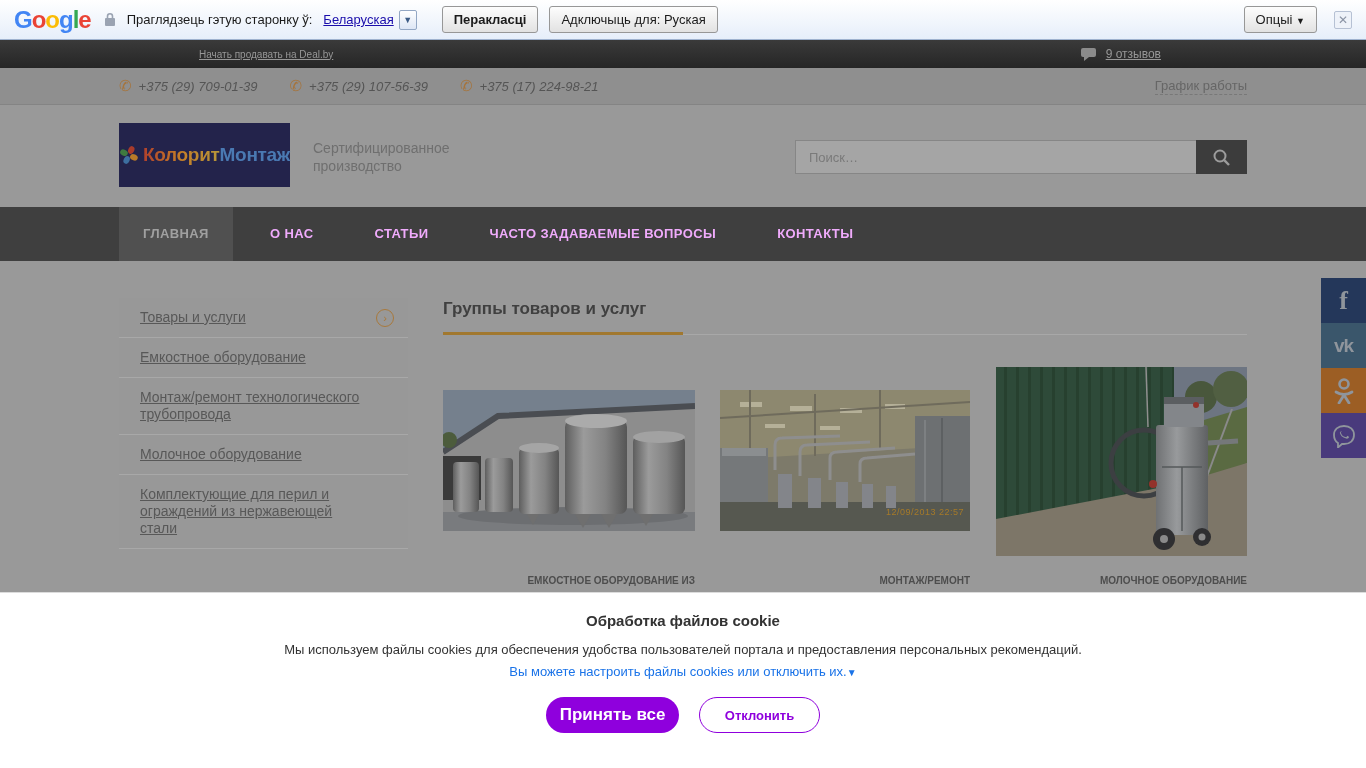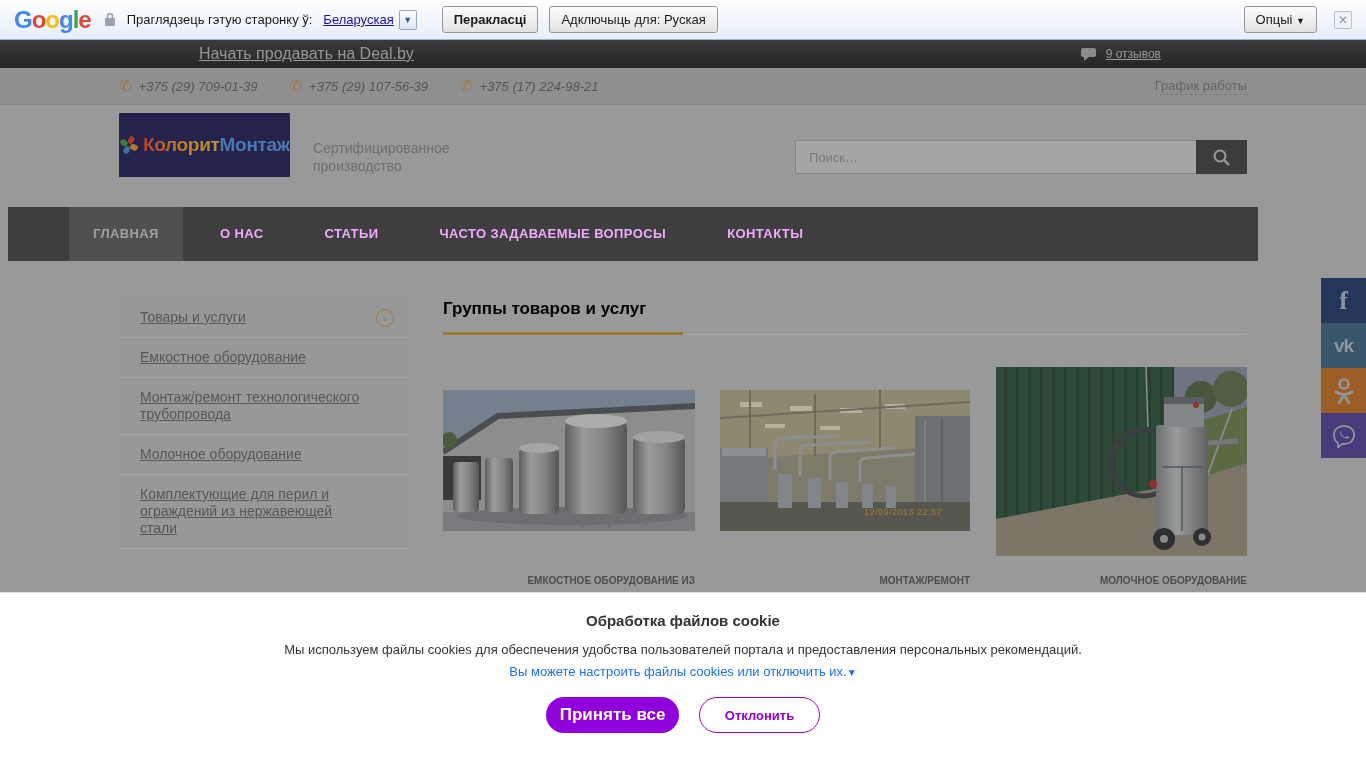--- a/index.html
+++ b/index.html
@@ -41,79 +41,79 @@
   .gspacer { flex:1; }
   .gclose {
     width:18px; height:18px; border:1px solid #b6c1d4; border-radius:2px; background:#eef2f9;
     color:#8b94a5; font-size:12px; line-height:16px; text-align:center; cursor:pointer; margin-left:6px;
   }
 
   
   .dealbar { position:absolute; top:40px; left:0; width:1366px; height:28px;
     background:linear-gradient(#3a3a3a,#262626); }
   .dealbar .inner { width:1128px; margin:0 auto; height:100%; display:flex; align-items:center; position:relative; }
-  .sell-link { margin-left:80px; color:#979797; font-size:16px; text-decoration:underline; cursor:pointer; }
+  .sell-link { margin-left:80px; color:#979797; font-size:10px; text-decoration:underline; cursor:pointer; }
   .reviews { position:absolute; right:86px; display:flex; align-items:center; gap:10px; cursor:pointer;justify-content:flex-end; }
   .reviews span { color:#979797; font-size:12px; text-decoration:underline; }
 
   
   .contactbar { position:absolute; top:68px; left:0; width:1366px; height:37px;
     background:#8f8f8f; border-bottom:1px solid #848484; }
   .contactbar .inner { width:1128px; margin:0 auto; height:100%; display:flex; align-items:center; gap:32px; position:relative; }
   .phone { display:flex; align-items:center; gap:7px; font-style:italic; font-size:13px; color:#555; cursor:pointer; }
   .phone-ic { color:#a6743c; font-size:15px; font-style:normal; }
   .schedule { position:absolute; right:0; font-size:13px; color:#666;
     border-bottom:1px dashed #787878; padding-bottom:1px; cursor:pointer; }
 
   
   .header { position:absolute; top:105px; left:0; width:1366px; height:102px; background:#999; }
   .header .inner { width:1128px; margin:0 auto; height:100%; position:relative; }
-  .logo { position:absolute; left:0; top:8px; width:171px; height:64px; background:#23234b;
+  .logo { position:absolute; left:0; top:18px; width:171px; height:64px; background:#23234b;
     display:flex; align-items:center; justify-content:center; gap:4px; cursor:pointer; }
   .logo-text { font-size:19px; font-weight:bold; letter-spacing:-0.3px; }
   .lp1 { background:linear-gradient(90deg,#b0402c,#c47f28,#b6953a);
     -webkit-background-clip:text; background-clip:text; color:transparent; }
   .lp2 { color:#4a79b2; }
   .tagline { position:absolute; left:194px; top:34px; font-size:14px; color:#6f6f6f; line-height:18px; }
   .search { position:absolute; right:0; top:35px; width:452px; height:34px; display:flex; }
   .search input { flex:1; background:#a5a5a5; border:1px solid #868686; border-right:none;
     padding:8px 13px; font-size:13px; color:#4f4f4f; outline:none; font-family:"Liberation Sans",sans-serif; }
   .search input::placeholder { color:#7a7a7a; opacity:1; }
   .search-btn { width:51px; height:34px; background:#3c3c3c; border:none; cursor:pointer;
     display:flex; align-items:center; justify-content:center; }
 
   
-  .nav { position:absolute; top:207px; left:8px; width:1250px; height:54px; background:#3f3f3f; }
+  .nav { position:absolute; top:207px; left:0; width:1366px; height:54px; background:#3f3f3f; }
   .nav .inner { width:1128px; margin:0 auto; height:100%; display:flex; }
   .nav-item { padding:0 24px; margin-right:13px; line-height:54px; font-size:13px; font-weight:bold;
     letter-spacing:0.4px; color:#f0abfc; cursor:pointer; white-space:nowrap; }
   .nav-item.active { background:#505050; color:#a0a0a0; }
 
   
   .sidebar { position:absolute; left:119px; top:298px; width:289px; }
   .sb-head { height:37px; background:#3b3b3b; color:#8f8f8f; font-weight:bold; font-size:14px;
     letter-spacing:1px; line-height:37px; padding-left:21px; }
   .sb-item { position:relative; background:#989898; border-bottom:1px solid #a8a8a8;
     padding:11px 46px 11px 21px; font-size:14px; color:#585858; line-height:17px; cursor:pointer;text-decoration:underline; }
   .sb-arrow { position:absolute; right:14px; top:50%; transform:translateY(-50%);
     width:18px; height:18px; border:1px solid #a8793c; border-radius:50%;
     color:#a8793c; text-align:center; line-height:16px; font-size:11px; }
 
   
   .main { position:absolute; left:443px; top:261px; width:804px; height:331px; }
-  .page-title { margin:38px 0 0 0; font-size:17px; font-weight:bold; color:#000000; }
+  .page-title { margin:38px 0 0 0; font-size:17px; font-weight:bold; color:#404040; }
   .rule { position:relative; margin-top:13px; height:3px; }
   .rule .line { position:absolute; left:0; right:0; top:2px; height:1px; background:#a8a8a8; }
   .rule .seg { position:absolute; left:0; top:0; width:240px; height:3px; background:#a1782f; }
   .card { position:absolute; cursor:pointer; }
   .card svg { display:block; width:100%; height:100%; }
   .card1 { left:0;   top:129px; width:252px; height:141px; }
   .card2 { left:277px; top:129px; width:250px; height:141px; }
   .card3 { left:553px; top:106px; width:251px; height:189px; }
-  .stamp { position:absolute; right:28px; bottom:14px; font-size:9px; color:#a67a28; letter-spacing:0.5px; }
+  .stamp { position:absolute; right:6px; bottom:14px; font-size:9px; color:#a67a28; letter-spacing:0.5px; }
   .caption { position:absolute; top:313px; font-size:10px; font-weight:bold; color:#4d4d4d;
     text-align:right; line-height:14px; cursor:pointer; }
   .cap1 { left:0; width:252px; } .cap2 { left:277px; width:250px; } .cap3 { left:553px; width:251px; }
 
   
   .social { position:absolute; right:0; top:278px; width:45px; z-index:8; }
   .soc { width:45px; height:45px; display:flex; align-items:center; justify-content:center; cursor:pointer; }
   .soc-fb { background:#24375a; } .soc-vk { background:#3a566b; }
   .soc-ok { background:#9c5e24; } .soc-vb { background:#493a7c; }
   .soc .t { color:#8f959c; font-weight:bold; }

